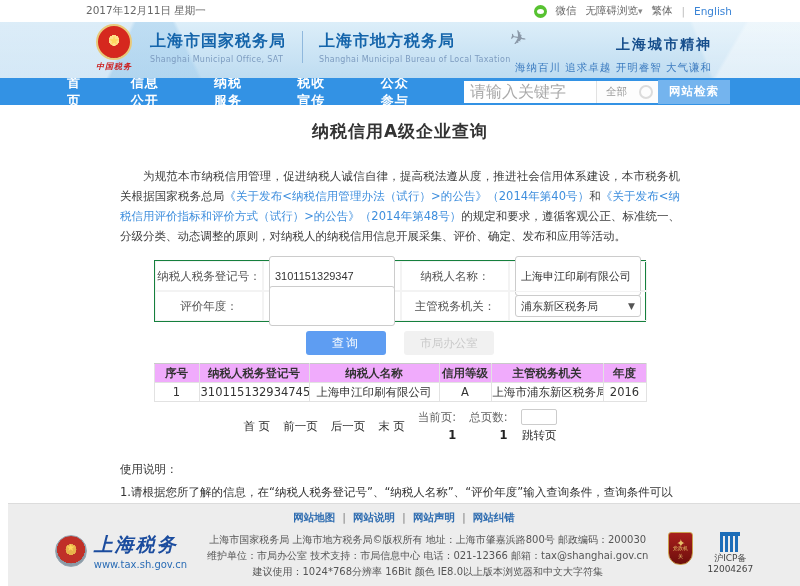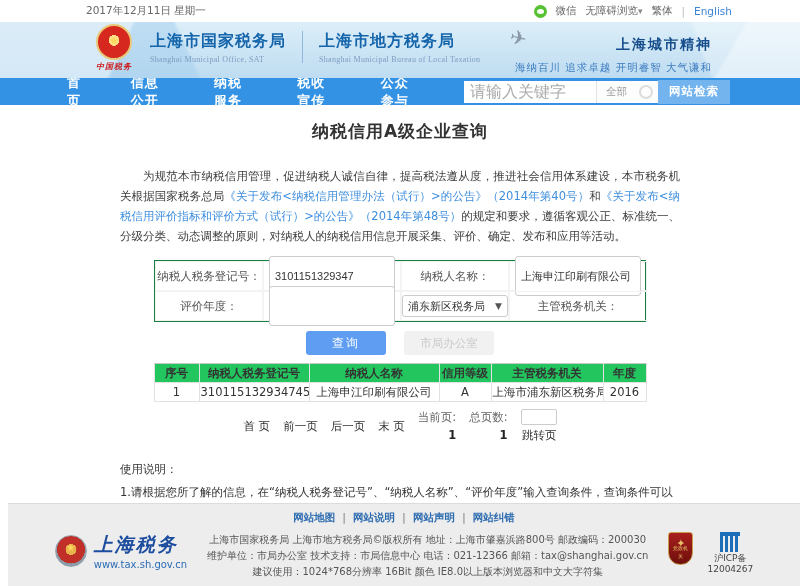--- a/index.html
+++ b/index.html
@@ -24,21 +24,21 @@
       linear-gradient(65deg, rgba(167,208,238,.55) 0 24%, rgba(167,208,238,0) 24.5%),
       linear-gradient(300deg, rgba(255,255,255,.35) 0 10%, rgba(255,255,255,0) 10.5%),
       linear-gradient(180deg,#dcEEf9,#bedcf1);
   }
   .logo-block { position:absolute; left:88px; top:2px; width:52px; text-align:center; cursor:pointer; }
   .emblem { width:36px; height:36px; margin:0 auto; border-radius:50%;
     background:radial-gradient(circle at 50% 45%, #ffe08a 0 22%, #d6281e 23% 72%, #b01510 73% 100%);
     border:2px solid #e8c97a; position:relative; }
   .emblem::after { content:"★"; position:absolute; left:0; right:0; top:7px; color:#ffd75e; font-size:13px; }
   .emblem-caption { font-size:8px; color:#c22; font-style:italic; font-weight:bold; margin-top:1px; letter-spacing:1px; }
-  .org-group { position:absolute; left:150px; top:9px; display:flex; align-items:flex-start;font-family:Liberation Serif, serif; }
+  .org-group { position:absolute; left:150px; top:9px; display:flex; align-items:flex-start; }
   .org { cursor:pointer; }
   .org-name { font-size:16px; font-weight:bold; color:#1565ab; letter-spacing:1px; }
   .org-en { font-size:8px; color:#7d9cc0; margin-top:3px; letter-spacing:.3px; }
   .org-divider { width:1px; height:32px; background:#8fb8dd; margin:0 16px; }
   .spirit { position:absolute; right:88px; top:6px; text-align:right; }
   .plane-icon { position:absolute; right:185px; top:-2px; font-size:20px; color:#8a98a8; transform:rotate(12deg); }
   .spirit-title { font-size:14px; font-weight:bold; color:#164e8c; letter-spacing:2px; margin-top:8px; }
   .spirit-slogan { font-size:10.5px; color:#3d7cc0; margin-top:7px; letter-spacing:1px; }
 
   
@@ -64,21 +64,21 @@
   .qf-input { width:126px; height:40px; border:1px solid #ccc; border-radius:3px; font-size:11px; padding:0 5px; color:#333; outline:none; }
   .qf-select { width:126px; height:22px; border:1px solid #ccc; border-radius:3px; font-size:11px; color:#333; display:flex; align-items:center; justify-content:space-between; padding:0 5px; background:#fff; cursor:pointer; }
   .sel-arrow { font-size:9px; color:#555; }
 
   .btn-row { display:flex; justify-content:center; gap:18px; margin-top:9px; }
   .btn-query { width:80px; height:24px; background:#5e9df2; color:#fff; border:none; border-radius:3px; font-size:12px; cursor:pointer; letter-spacing:2px; }
   .btn-clear { width:90px; height:24px; background:#f1f1f1; color:#c9c9c9; border:none; border-radius:3px; font-size:11.5px; cursor:pointer; }
 
   .result-table { width:492px; margin:8px auto 0; border-collapse:collapse; table-layout:fixed; font-size:11.5px; color:#333; }
   .result-table th, .result-table td { border:1px solid #e2e2e2; height:19px; text-align:center; padding:0 1px; overflow:hidden; white-space:nowrap; }
-  .result-table th { background:#22c55e; font-weight:bold; border-top:1px solid #c9c9c9; }
+  .result-table th { background:#f0abfc; font-weight:bold; border-top:1px solid #c9c9c9; }
   .c0{width:45px}.c1{width:110px}.c2{width:130px}.c3{width:52px}.c4{width:112px}.c5{width:43px}
 
   .pagination { display:flex; justify-content:center; align-items:center; gap:13px; margin-top:7px; font-size:11.5px; color:#333; }
   .pg-link { cursor:pointer; color:#333; }
   .pg-label { color:#666; }
   .pg-num { font-weight:bold; color:#222; }
   .pg-group { display:flex; gap:3px; align-items:flex-end;flex-direction:column; }
   .jump-input { width:36px; height:16px; border:1px solid #ccc; border-radius:2px; outline:none; font-size:10px; padding:0 3px; }
 
   .instructions { margin-top:17px; font-size:11.5px; color:#333; line-height:19px; }
@@ -183,28 +183,28 @@
     <div class="qf-cell">
         <input class="qf-input" value="上海申江印刷有限公司" style="">
       </div>
     <div class="qf-cell">
         <span class="qf-label">评价年度：</span>
       </div>
     <div class="qf-cell">
         <input class="qf-input" value="" style="">
       </div>
     <div class="qf-cell">
+        <span class="qf-label">主管税务机关：</span>
+      </div>
+    <div class="qf-cell">
       <span class="qf-select">
         <span>浦东新区税务局</span>
         <span class="sel-arrow">▼</span>
       </span>
     </div>
-    <div class="qf-cell">
-        <span class="qf-label">主管税务机关：</span>
-      </div>
   </div>
 
   <div class="btn-row">
     <button class="btn-query">查询</button>
     <button class="btn-clear">市局办公室</button>
   </div>
 
   <table class="result-table">
     <thead>
       <tr>

